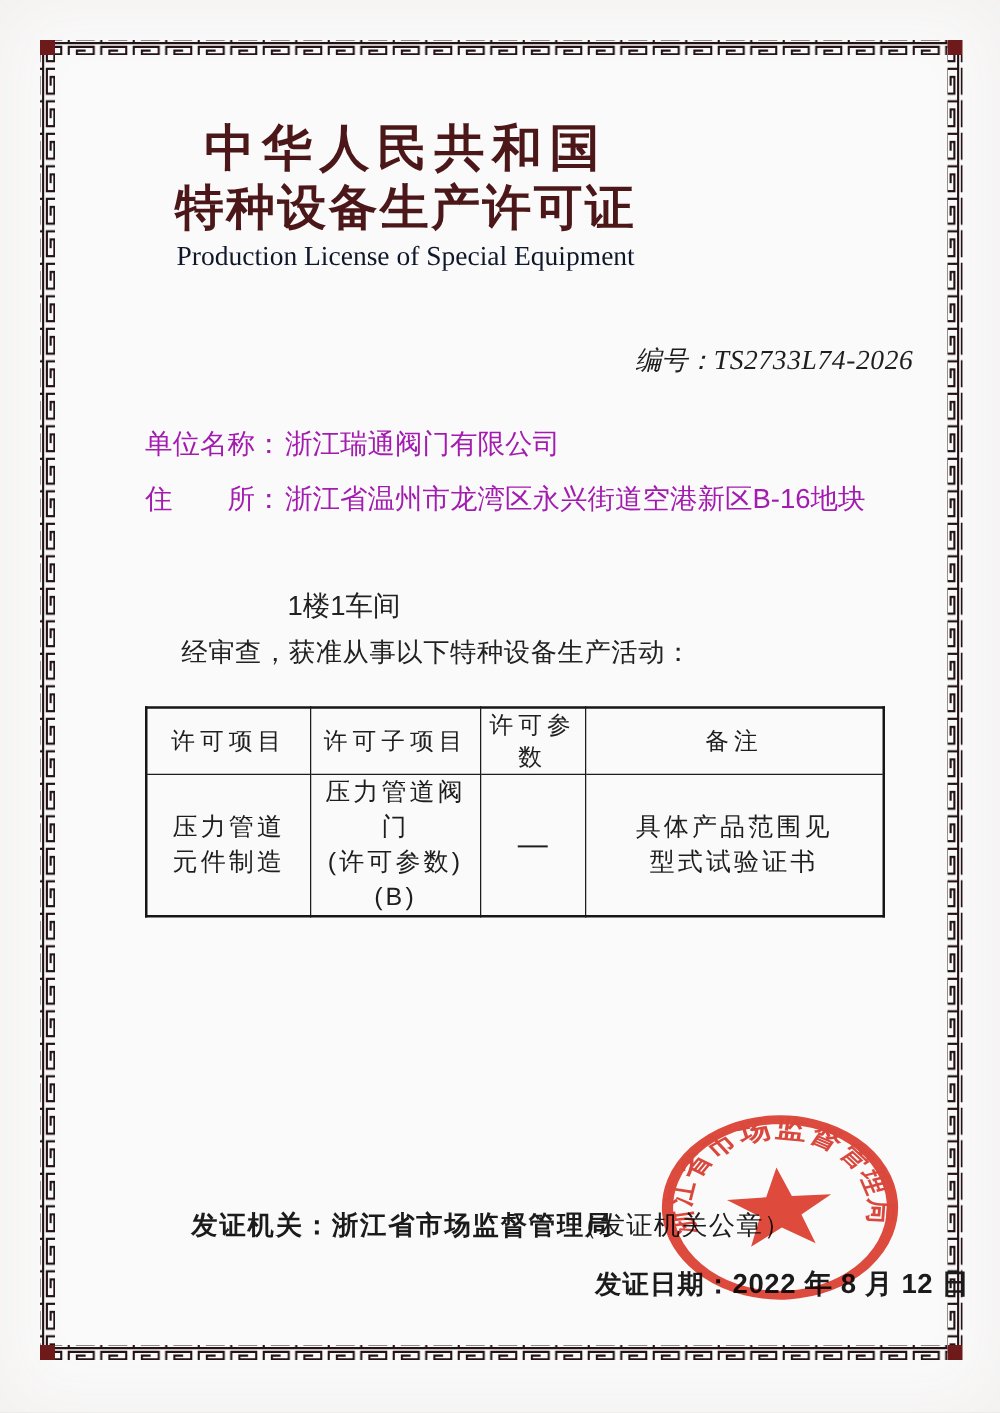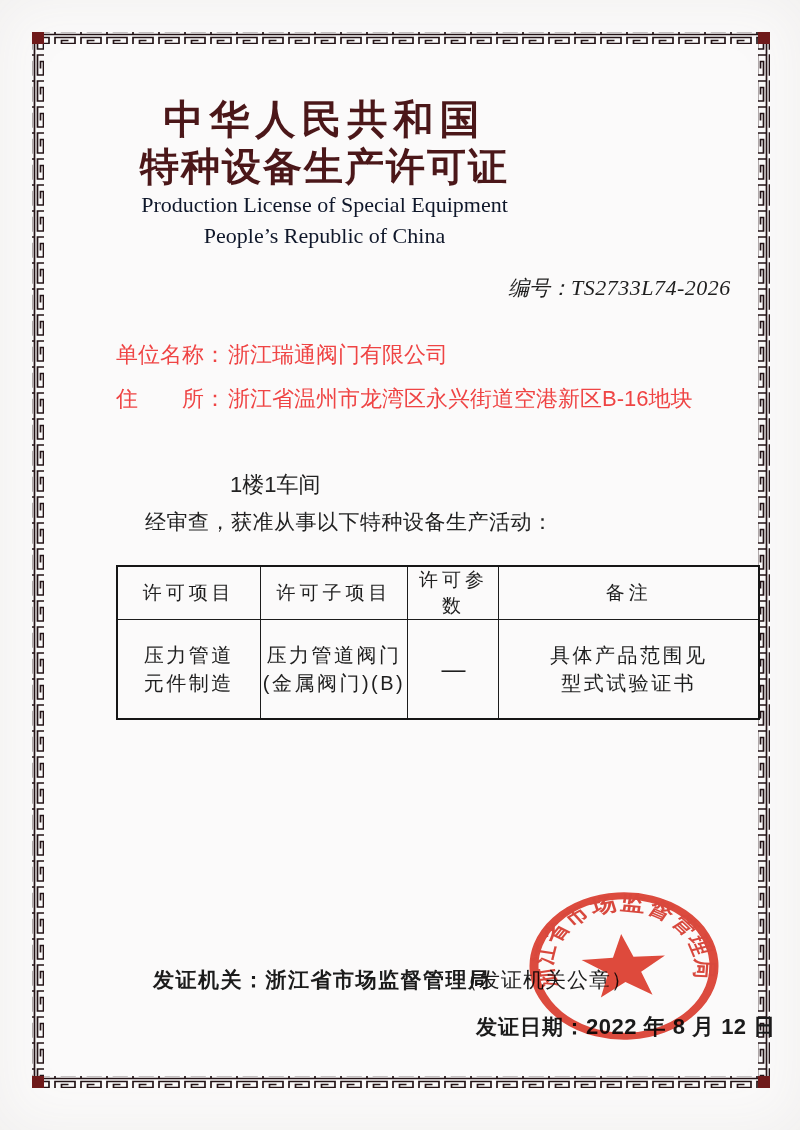--- a/index.html
+++ b/index.html
@@ -15,30 +15,30 @@
   .abs{position:absolute;}
   .centered{left:0;width:649px;text-align:center;}
   .title-cn{font-weight:700;color:#4b1719;}
   .title-cn1{top:97px;font-size:40px;letter-spacing:6px;line-height:1.1;}
   .title-cn2{top:146px;font-size:39px;letter-spacing:2px;line-height:1.1;}
   .title-en{font-family:"Liberation Serif","DejaVu Serif",serif;color:#0f172a;font-size:22px;line-height:1.15;}
   .title-en1{top:192px;}
   .title-en2{top:223px;}
   .license-no{top:274px;left:508px;font-size:21px;color:#1e1e1e;font-style:italic;}
   .license-no .num{font-family:"Liberation Serif","DejaVu Serif",serif;font-size:22px;letter-spacing:.5px;}
-  .field-row{left:116px;font-size:22px;color:#ef4444;white-space:nowrap;}
+  .field-row{left:116px;font-size:22px;color:#a21caf;white-space:nowrap;}
   .field-label{display:inline-block;width:112px;}
   .fr1{top:340px;}
   .fr2{top:384px;}
   .fr3{top:427px;}
   .fr3b{top:470px;left:230px;font-size:22px;color:#222;}
   .intro{top:508px;left:145px;font-size:21px;color:#222;letter-spacing:.5px;}
   table.lic{
     position:absolute;left:116px;top:565px;
-    width:644px;height:155px;
+    width:592px;height:155px;
     border-collapse:collapse;table-layout:fixed;
     background:transparent;
   }
   table.lic th,table.lic td{
     border:1.5px solid #1c1c1c;
     text-align:center;vertical-align:middle;
     color:#1e1e1e;padding:0;
   }
   table.lic{border:2.5px solid #161616;}
   table.lic th{height:33px;font-size:19px;font-weight:400;letter-spacing:4px;}
@@ -80,21 +80,20 @@
     <rect x="758" y="44" width="12" height="1032" fill="url(#mv)"></rect>
     <rect x="32" y="32" width="12" height="12" fill="#6f1a1a"></rect>
     <rect x="758" y="32" width="12" height="12" fill="#6f1a1a"></rect>
     <rect x="32" y="1076" width="12" height="12" fill="#6f1a1a"></rect>
     <rect x="758" y="1076" width="12" height="12" fill="#6f1a1a"></rect>
   </svg>
 
   <div class="abs centered title-cn title-cn1">中华人民共和国</div>
   <div class="abs centered title-cn title-cn2">特种设备生产许可证</div>
   <div class="abs centered title-en title-en1">Production License of Special Equipment</div>
-  <div class="abs centered title-en title-en2">People’s Republic of China</div>
 
   <div class="abs license-no">
     <span>编号：</span><span class="num">TS2733L74-2026</span>
   </div>
 
   <div class="abs field-row fr1">
     <span class="field-label">单位名称：</span><span>浙江瑞通阀门有限公司</span>
   </div>
   <div class="abs field-row fr2">
     <span class="field-label">住　　所：</span><span>浙江省温州市龙湾区永兴街道空港新区B-16地块</span>
@@ -119,21 +118,21 @@
       </tr>
     </thead>
     <tbody>
       <tr>
         <td>
           <span style="display:block">压力管道</span>
           <span style="display:block">元件制造</span>
         </td>
         <td>
           <span style="display:block">压力管道阀门</span>
-          <span style="display:block">(金属阀门)(B)</span>
+          <span style="display:block">(许可参数)(B)</span>
         </td>
         <td>
           <span class="dash">—</span>
         </td>
         <td>
           <span style="display:block">具体产品范围见</span>
           <span style="display:block">型式试验证书</span>
         </td>
       </tr>
     </tbody>

